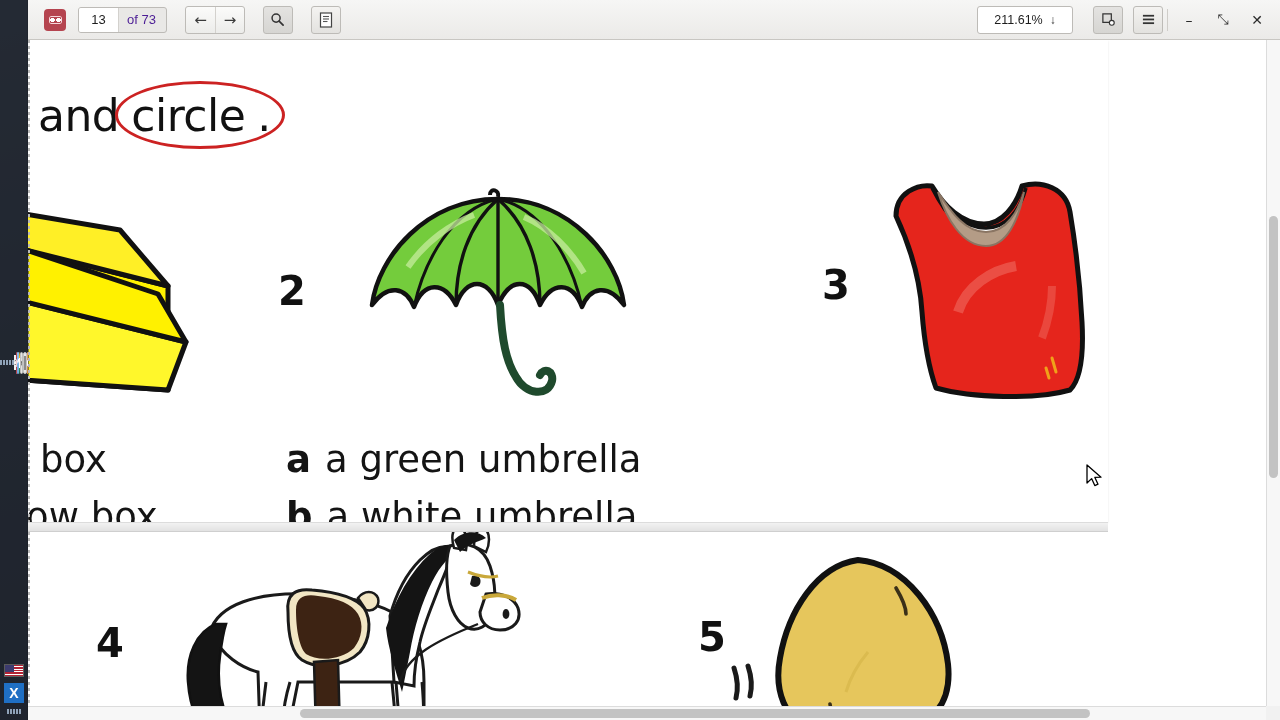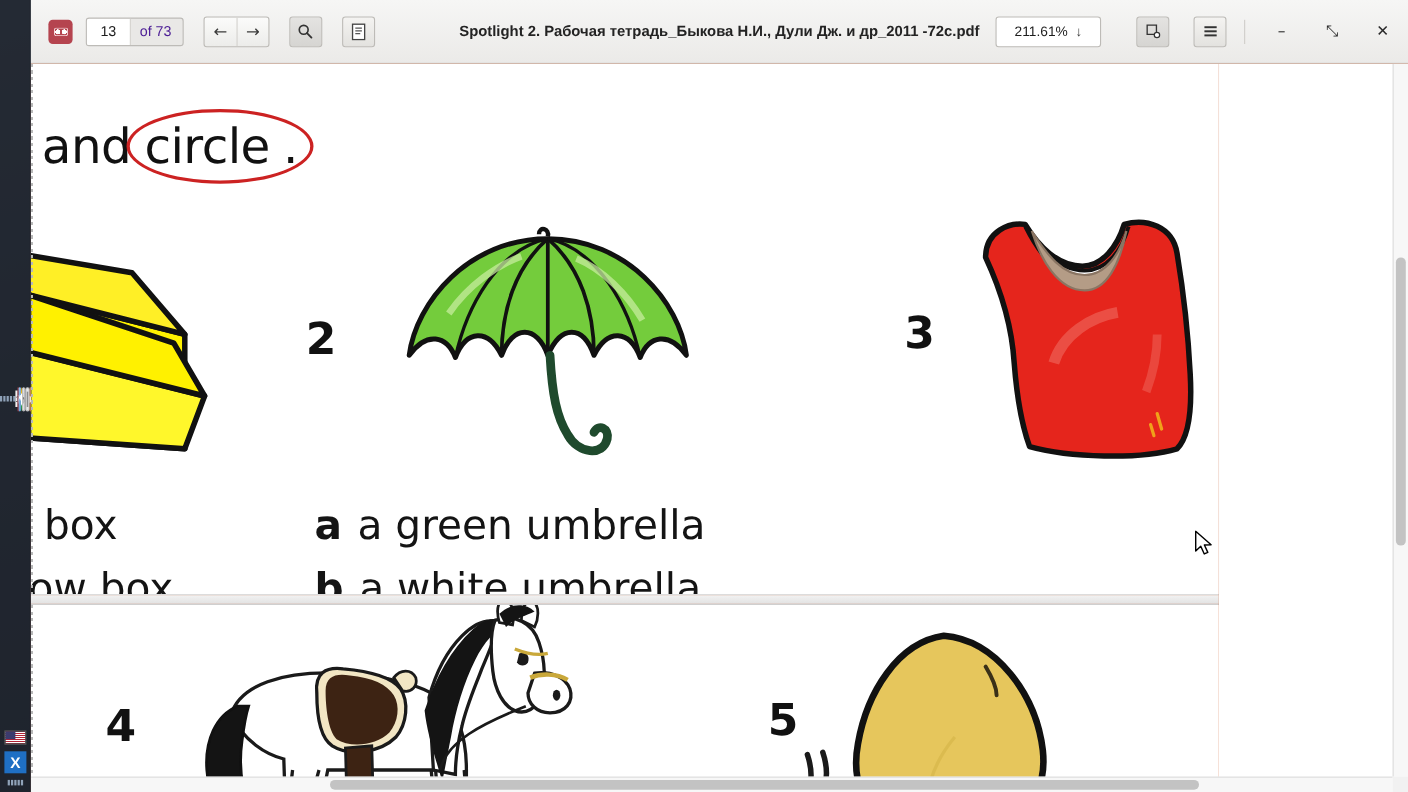--- a/index.html
+++ b/index.html
@@ -127,21 +127,21 @@
     left: 28px; top: 0;
     width: 1252px; height: 720px;
     background: #fff;
     display: flex; flex-direction: column;
     z-index: 10;
     box-shadow: -1px 0 0 rgba(0,0,0,.3);
   }
 
   
   #titlebar {
-    height: 58px;
+    height: 40px;
     background: linear-gradient(180deg,#f6f6f5 0%, #ebeae8 100%);
     border-bottom: 1px solid #c8c6c2;
     display: flex; align-items: center;
     padding: 0 6px;
     flex: none;
     position: relative;
   }
   .tb-left { display: flex; align-items: center; gap: 8px; }
   .app-badge {
     width: 22px; height: 22px; border-radius: 4px;
@@ -202,21 +202,21 @@
   }
   .tb-title {
     position: absolute; left: 0; right: 0;
     text-align: center;
     font-size: 13.5px; font-weight: bold; color: #232323;
     pointer-events: none;
     white-space: nowrap;
     font-family: "Liberation Sans", sans-serif;
   }
   .tb-right {
-    margin-left: auto; display: flex; align-items: center; gap: 12px;
+    margin-left: auto; display: flex; align-items: center; gap: 0;
     position: relative; z-index: 2;
   }
   .zoombox {
     height: 28px; min-width: 96px;
     border: 1px solid #bdbbb7; border-radius: 3px;
     background: #fff;
     display: flex; align-items: center; justify-content: center; gap: 7px;
     padding: 0 9px;
     font-size: 12.5px; color: #1d1d1d;
     margin-right: 10px;
@@ -406,21 +406,20 @@
         <div class="toolbtn plain">
           <svg width="14" height="16" viewBox="0 0 14 16">
             <rect x="1.5" y="1" width="11" height="14" fill="#fff" stroke="#444" stroke-width="1.2"></rect>
             <line x1="4" y1="4.5" x2="10" y2="4.5" stroke="#555" stroke-width="1.1"></line>
             <line x1="4" y1="7" x2="10" y2="7" stroke="#555" stroke-width="1.1"></line>
             <line x1="4" y1="9.5" x2="8.5" y2="9.5" stroke="#555" stroke-width="1.1"></line>
           </svg>
         </div>
       </div>
 
-      <div class="tb-title">Spotlight 2. Рабочая тетрадь_Быкова Н.И., Дули Дж. и др_2011 -72c.pdf</div>
 
       <div class="tb-right">
         <div class="zoombox">
           <span>211.61%</span>
           <span class="caret">↓</span>
         </div>
 
         <div class="toolbtn">
           <svg width="15" height="15" viewBox="0 0 16 16">
             <path d="M2 2 H11 V11 H2 Z" fill="none" stroke="#333" stroke-width="1.3"></path>

